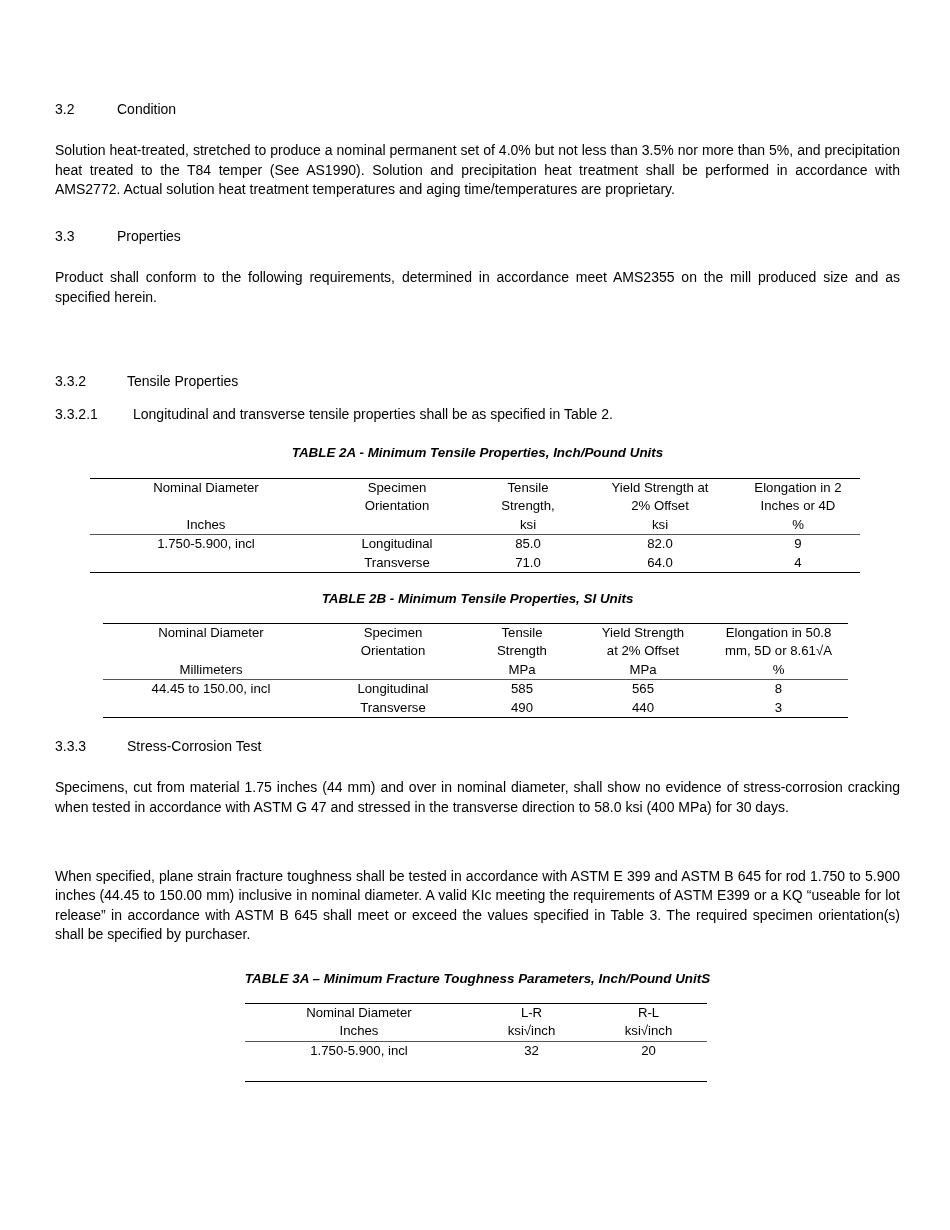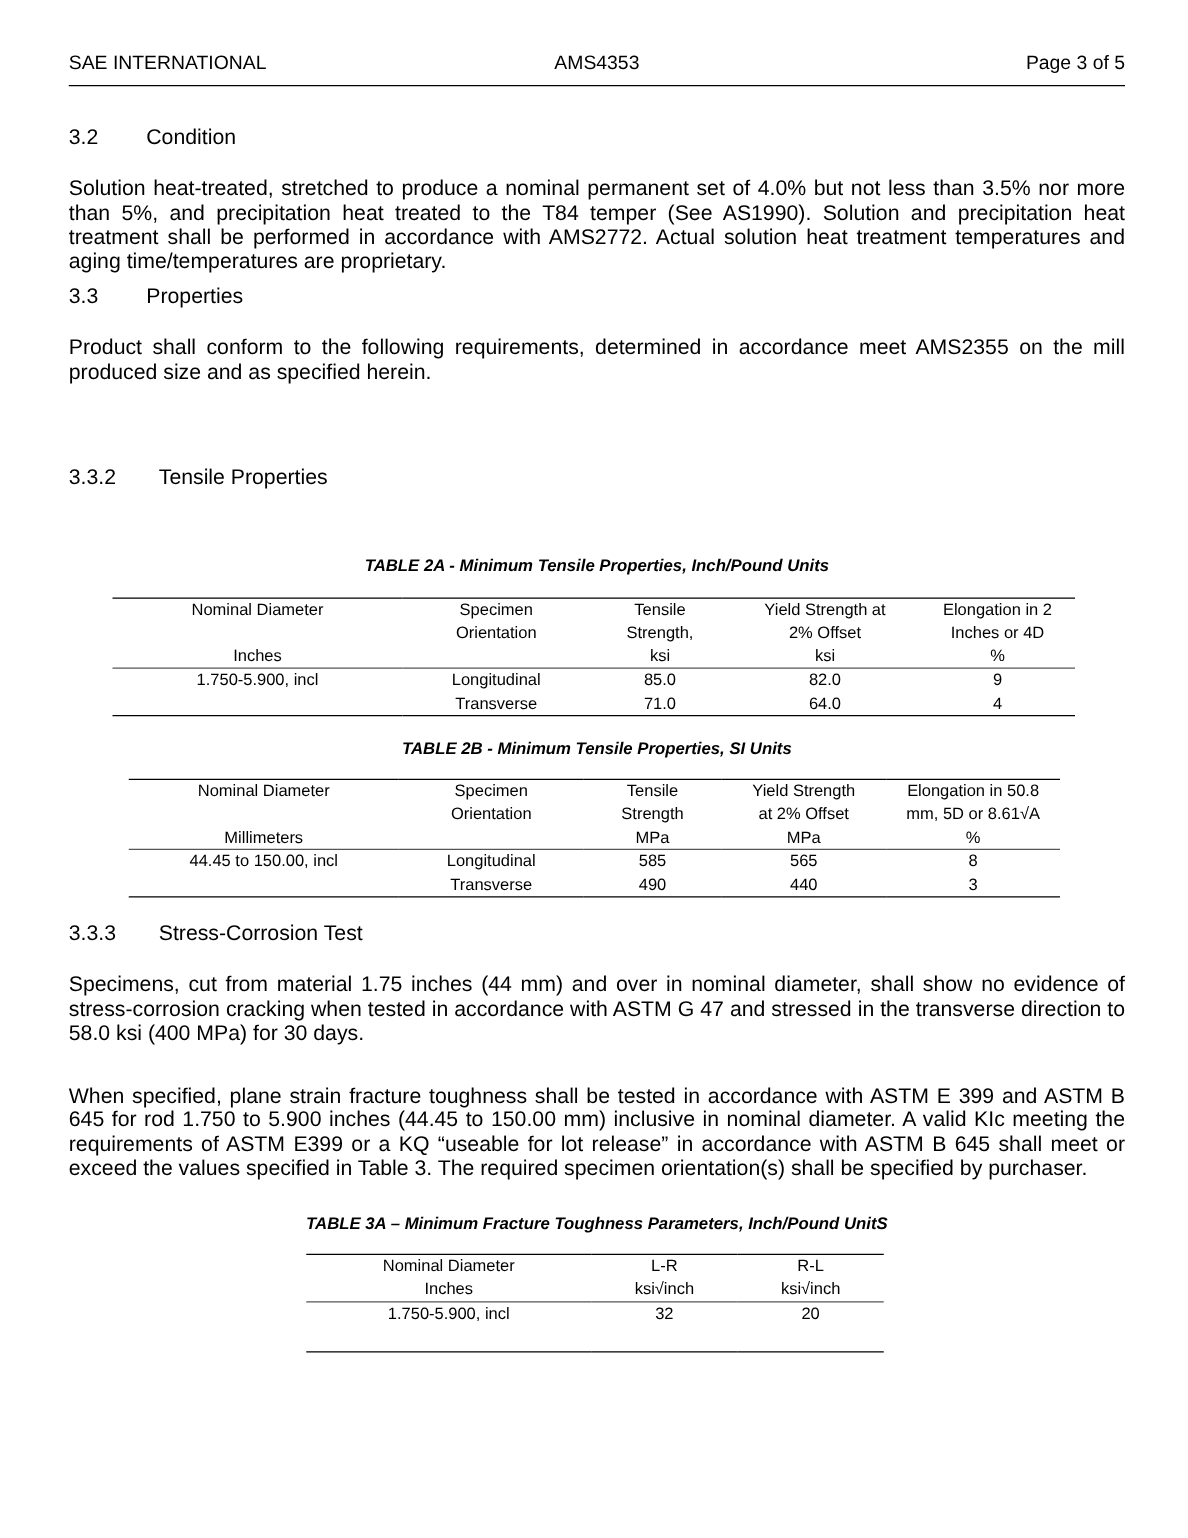--- a/index.html
+++ b/index.html
@@ -105,33 +105,28 @@
   .tbl2a-wrap { position: absolute; left: 90px; top: 478px; width: 770px; }
   
   .tbl2b-wrap { position: absolute; left: 103px; top: 623px; width: 745px; }
   
   .tbl3a-wrap { position: absolute; left: 245px; top: 1003px; width: 462px; }
 
   .cap2a { position: absolute; left: 55px; top: 445px; width: 845px; }
   .cap2b { position: absolute; left: 55px; top: 591px; width: 845px; }
   .cap3a { position: absolute; left: 55px; top: 971px; width: 845px; }
 
-  .sec-block { position: absolute; left: 55px; width: 845px; font-size: 17px; line-height: 19.3px; }
+  .sec-block { position: absolute; left: 55px; width: 845px; font-size: 14px; line-height: 19.3px; }
   .spacer-row td { height: 21px; }
 </style>
 </head>
 <body>
 
 <div class="page">
 
-  <div class="doc-header">
-    <span class="hdr-left">SAE INTERNATIONAL</span>
-    <span class="hdr-center">AMS4353</span>
-    <span class="hdr-right">Page 3 of 5</span>
-  </div>
 
   <div class="sec-block" style="top:100px;">
     <div class="sec-head">
       <span class="sec-num">3.2</span>
       <span class="sec-title">Condition</span>
     </div>
     <div class="gap-22"></div>
     <div class="para">Solution heat-treated, stretched to produce a nominal permanent set of 4.0% but not less than 3.5% nor more than 5%, and precipitation heat treated to the T84 temper (See AS1990). Solution and precipitation heat treatment shall be performed in accordance with AMS2772. Actual solution heat treatment temperatures and aging time/temperatures are proprietary.</div>
   </div>
 
@@ -145,20 +140,26 @@
   </div>
 
 
   <div class="sec-block" style="top:372px;">
     <div class="sec-head">
       <span class="sec-num wide">3.3.2</span>
       <span class="sec-title">Tensile Properties</span>
     </div>
   </div>
 
+  <div class="sec-block" style="top:405px;">
+    <div class="indent-para">
+      <span class="sec-num" style="width:78px;flex:0 0 78px;">3.3.2.1</span>
+      <span class="txt" style="text-align:left;">Longitudinal and transverse tensile properties shall be as specified in Table 2.</span>
+    </div>
+  </div>
 
   <div class="cap2a tbl-caption">TABLE 2A - Minimum Tensile Properties, Inch/Pound Units</div>
 
   <div class="tbl2a-wrap">
     <table class="datatbl" style="width:770px;">
       <colgroup>
         <col style="width:232px;">
         <col style="width:150px;">
         <col style="width:112px;">
         <col style="width:152px;">

